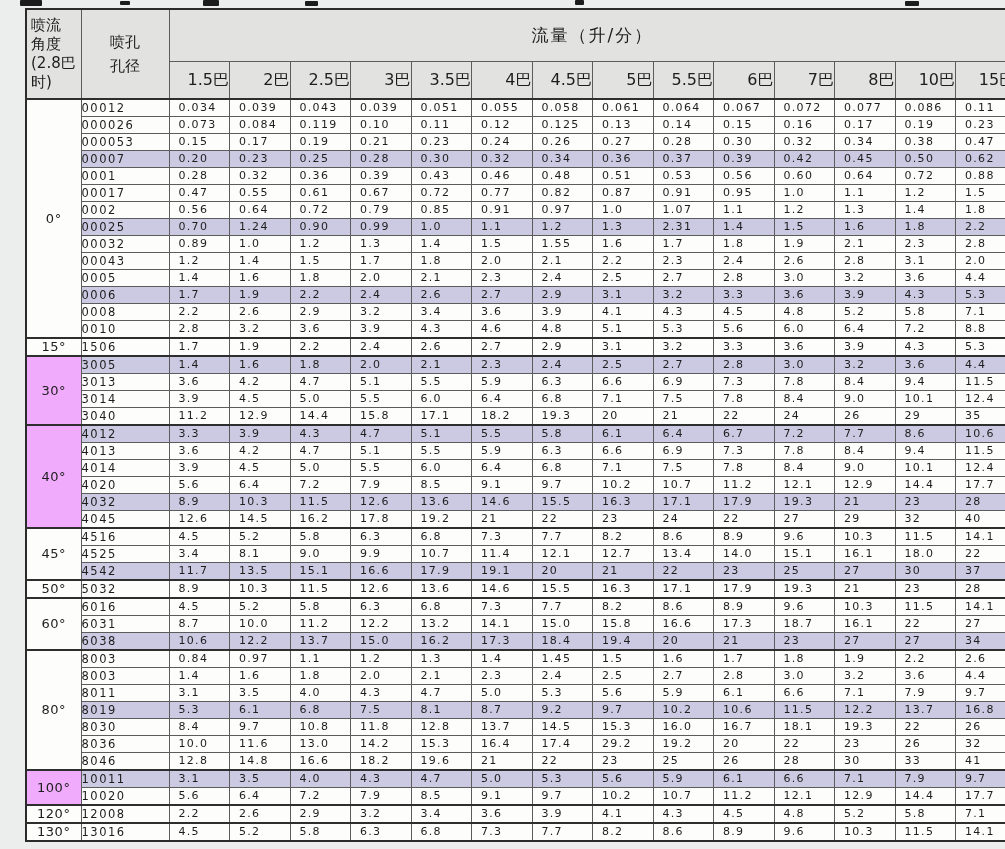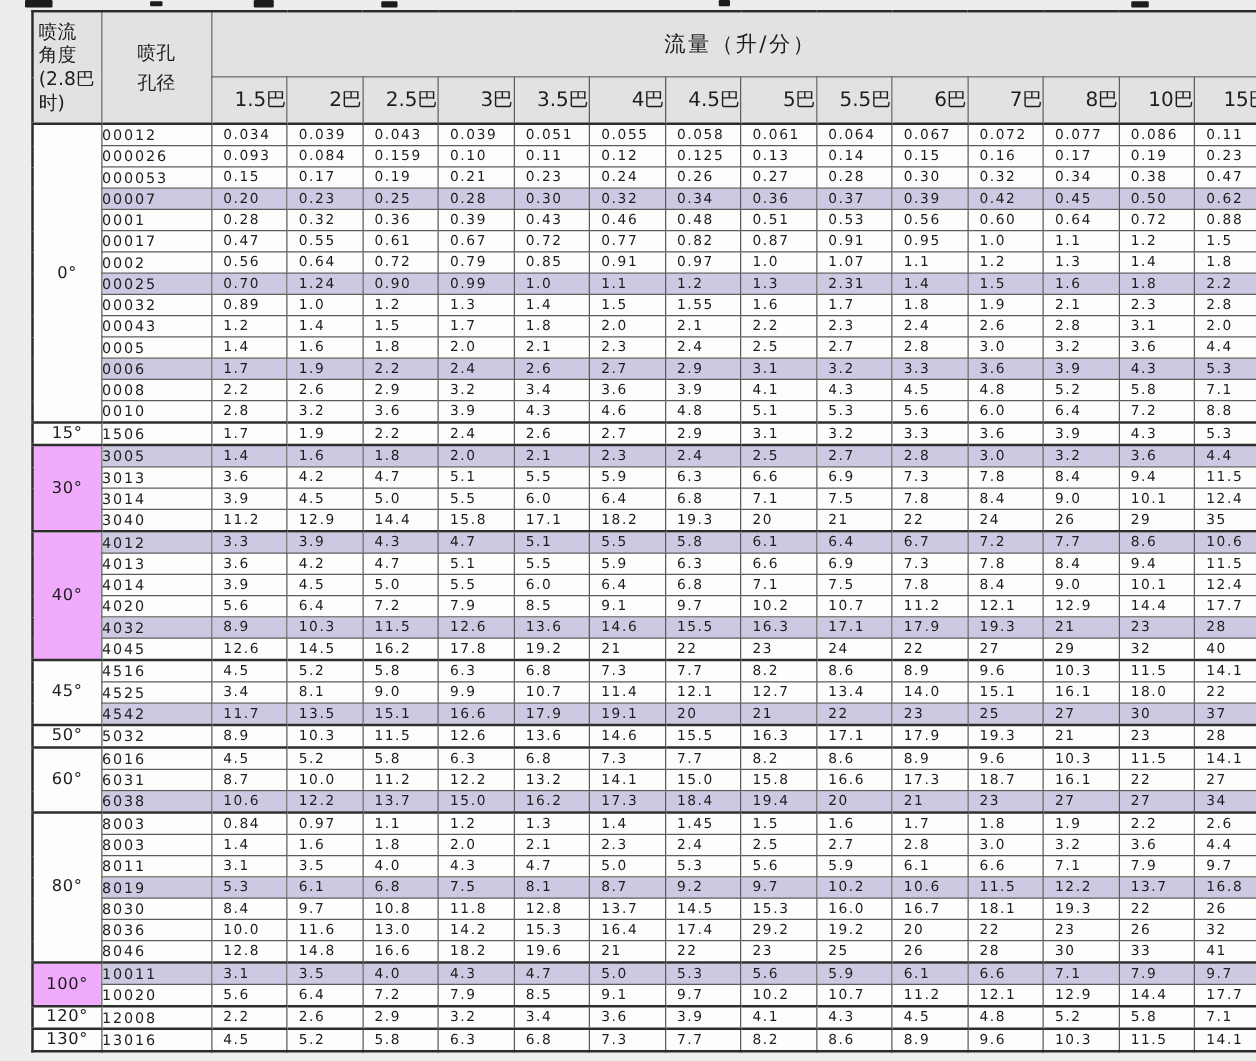--- a/index.html
+++ b/index.html
@@ -166,23 +166,23 @@
           <td class="val">0.061</td>
           <td class="val">0.064</td>
           <td class="val">0.067</td>
           <td class="val">0.072</td>
           <td class="val">0.077</td>
           <td class="val">0.086</td>
           <td class="val">0.11</td>
         </tr>
         <tr>
           <td class="code">000026</td>
-          <td class="val">0.093</td>
+          <td class="val">0.073</td>
           <td class="val">0.084</td>
-          <td class="val">0.159</td>
+          <td class="val">0.119</td>
           <td class="val">0.10</td>
           <td class="val">0.11</td>
           <td class="val">0.12</td>
           <td class="val">0.125</td>
           <td class="val">0.13</td>
           <td class="val">0.14</td>
           <td class="val">0.15</td>
           <td class="val">0.16</td>
           <td class="val">0.17</td>
           <td class="val">0.19</td>

